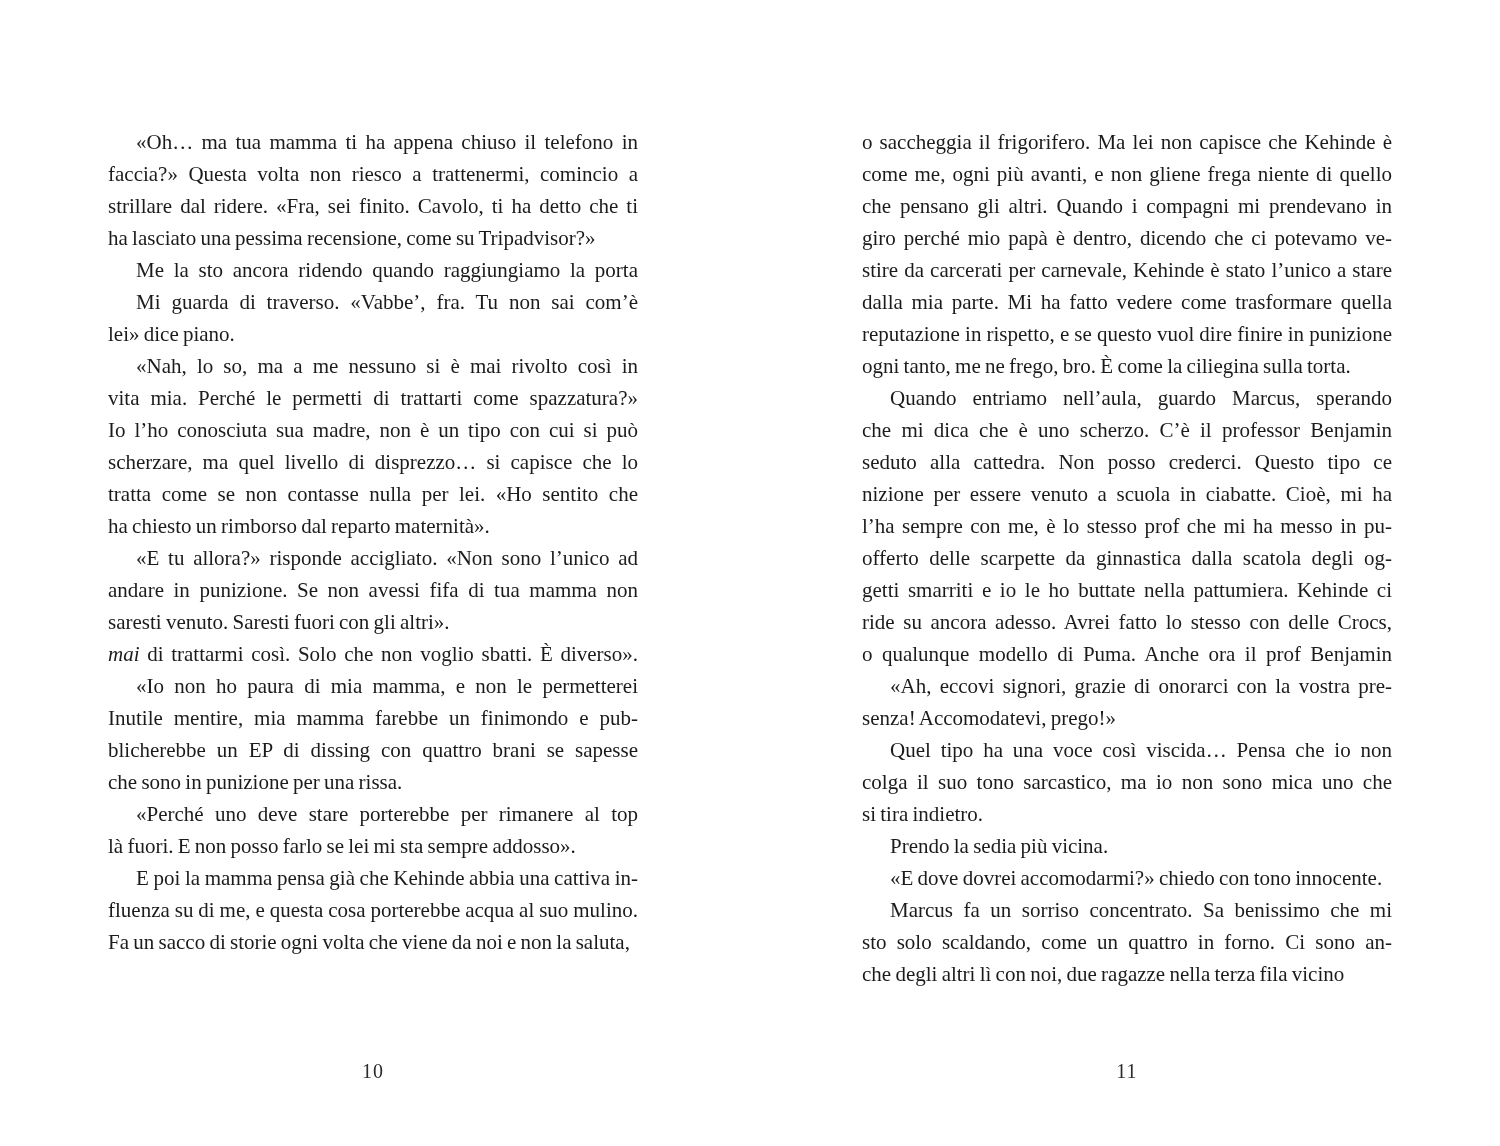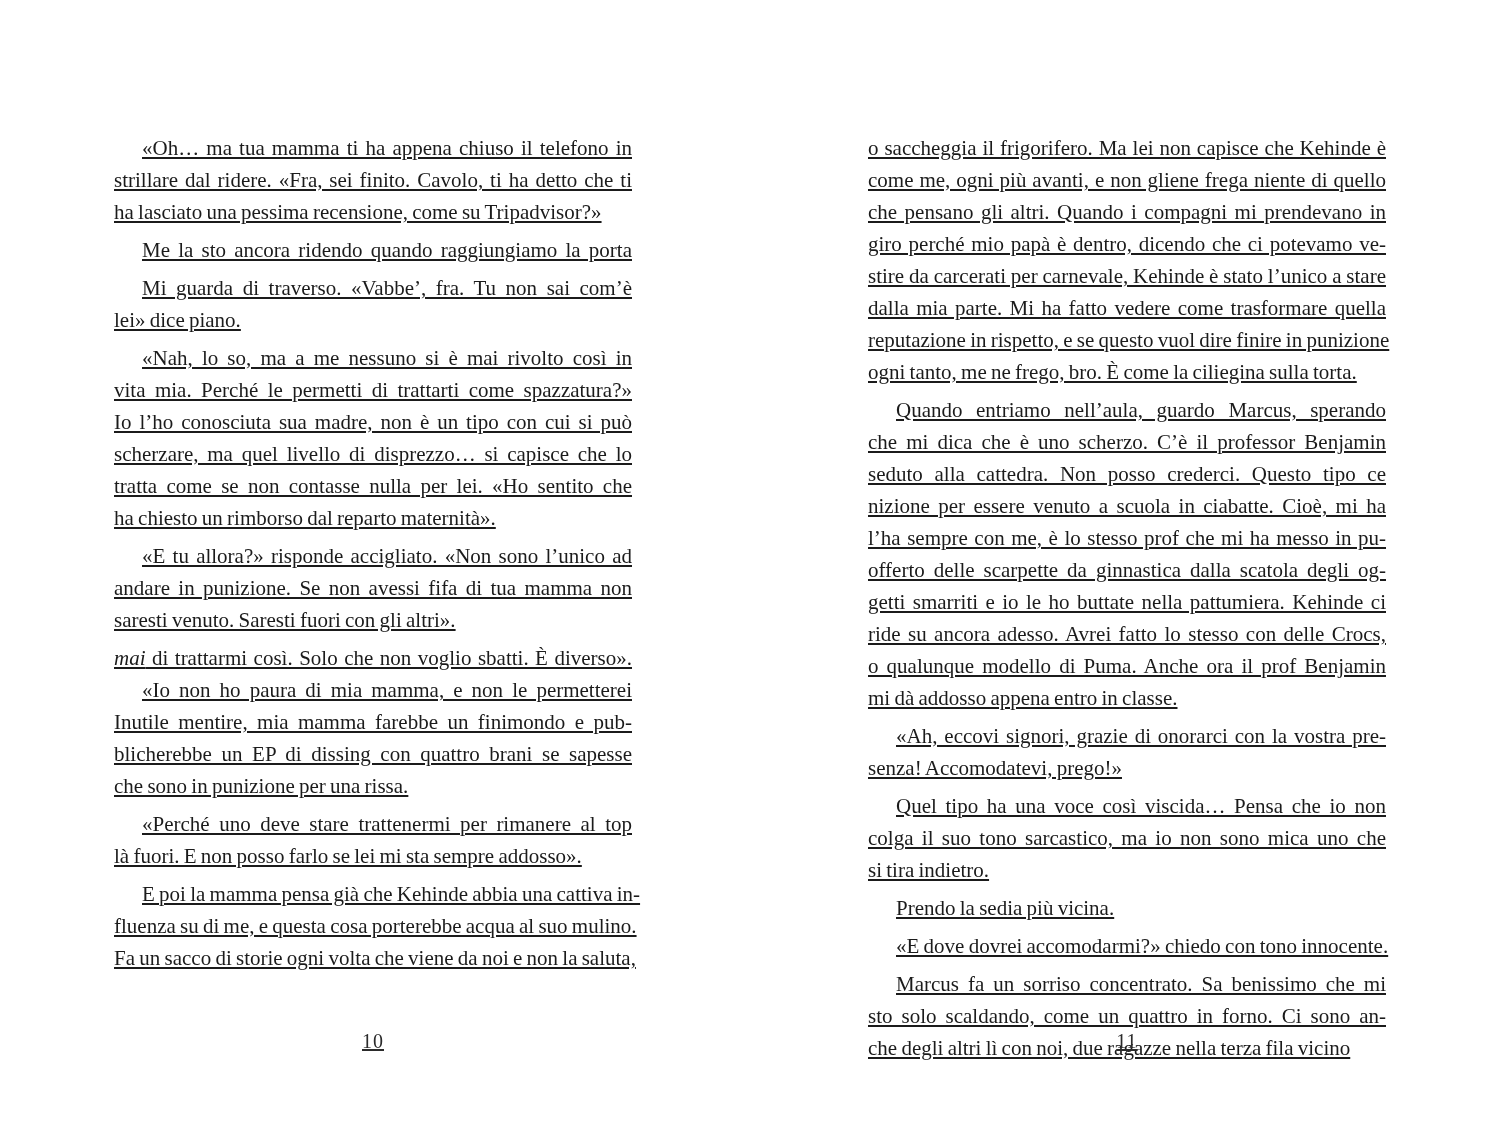--- a/index.html
+++ b/index.html
@@ -17,21 +17,21 @@
     overflow: hidden;
   }
   .page {
     position: absolute;
     top: 126px;
     width: 530px;
   }
   .page-left  { left: 108px; }
   .page-right { left: 862px; }
 
-  .para { margin: 6px; text-decoration: underline; }
+  .para { margin: 0; }
 
   .line {
     height: 32px;
     line-height: 32px;
     font-size: 21px;
     white-space: nowrap;
     word-spacing: -1px;
     letter-spacing: 0;
     text-align: justify;
     text-align-last: justify;
@@ -42,39 +42,39 @@
   }
   .line.indent {
     padding-left: 28px;
   }
   .line em {
     font-style: italic;
   }
 
   .folio {
     position: absolute;
-    top: 904px;
+    top: 934px;
     left: 0;
     width: 100%;
     text-align: center;
     font-size: 20px;
     color: #2b2b2b;
     letter-spacing: 1px;
-    text-decoration: underline;
   }
 </style>
 </head>
 <body>
 
 <div class="spread">
 
   <section class="page page-left">
     <div class="textblock">
         <div class="para">
           <div class="line indent">«Oh… ma tua mamma ti ha appena chiuso il telefono in</div>
+          <div class="line">faccia?» Questa volta non riesco a trattenermi, comincio a</div>
           <div class="line">strillare dal ridere. «Fra, sei finito. Cavolo, ti ha detto che ti</div>
           <div class="line last">ha lasciato una pessima recensione, come su Tripadvisor?»</div>
         </div>
         <div class="para">
           <div class="line indent">Me la sto ancora ridendo quando raggiungiamo la porta</div>
         </div>
         <div class="para">
           <div class="line indent">Mi guarda di traverso. «Vabbe’, fra. Tu non sai com’è</div>
           <div class="line last">lei» dice piano.</div>
         </div>
@@ -92,21 +92,21 @@
           <div class="line last">saresti venuto. Saresti fuori con gli altri».</div>
         </div>
         <div class="para">
           <div class="line"><em>mai</em> di trattarmi così. Solo che non voglio sbatti. È diverso».</div>
           <div class="line indent">«Io non ho paura di mia mamma, e non le permetterei</div>
           <div class="line">Inutile mentire, mia mamma farebbe un finimondo e pub-</div>
           <div class="line">blicherebbe un EP di dissing con quattro brani se sapesse</div>
           <div class="line last">che sono in punizione per una rissa.</div>
         </div>
         <div class="para">
-          <div class="line indent">«Perché uno deve stare trattenermi per rimanere al top</div>
+          <div class="line indent">«Perché uno deve stare porterebbe per rimanere al top</div>
           <div class="line last">là fuori. E non posso farlo se lei mi sta sempre addosso».</div>
         </div>
         <div class="para">
           <div class="line indent">E poi la mamma pensa già che Kehinde abbia una cattiva in-</div>
           <div class="line">fluenza su di me, e questa cosa porterebbe acqua al suo mulino.</div>
           <div class="line last">Fa un sacco di storie ogni volta che viene da noi e non la saluta,</div>
         </div>
       </div>
     <div class="folio">10</div>
   </section>
@@ -126,21 +126,20 @@
         <div class="para">
           <div class="line indent">Quando entriamo nell’aula, guardo Marcus, sperando</div>
           <div class="line">che mi dica che è uno scherzo. C’è il professor Benjamin</div>
           <div class="line">seduto alla cattedra. Non posso crederci. Questo tipo ce</div>
           <div class="line">nizione per essere venuto a scuola in ciabatte. Cioè, mi ha</div>
           <div class="line">l’ha sempre con me, è lo stesso prof che mi ha messo in pu-</div>
           <div class="line">offerto delle scarpette da ginnastica dalla scatola degli og-</div>
           <div class="line">getti smarriti e io le ho buttate nella pattumiera. Kehinde ci</div>
           <div class="line">ride su ancora adesso. Avrei fatto lo stesso con delle Crocs,</div>
           <div class="line">o qualunque modello di Puma. Anche ora il prof Benjamin</div>
-          <div class="line last">mi dà addosso appena entro in classe.</div>
         </div>
         <div class="para">
           <div class="line indent">«Ah, eccovi signori, grazie di onorarci con la vostra pre-</div>
           <div class="line last">senza! Accomodatevi, prego!»</div>
         </div>
         <div class="para">
           <div class="line indent">Quel tipo ha una voce così viscida… Pensa che io non</div>
           <div class="line">colga il suo tono sarcastico, ma io non sono mica uno che</div>
           <div class="line last">si tira indietro.</div>
         </div>

